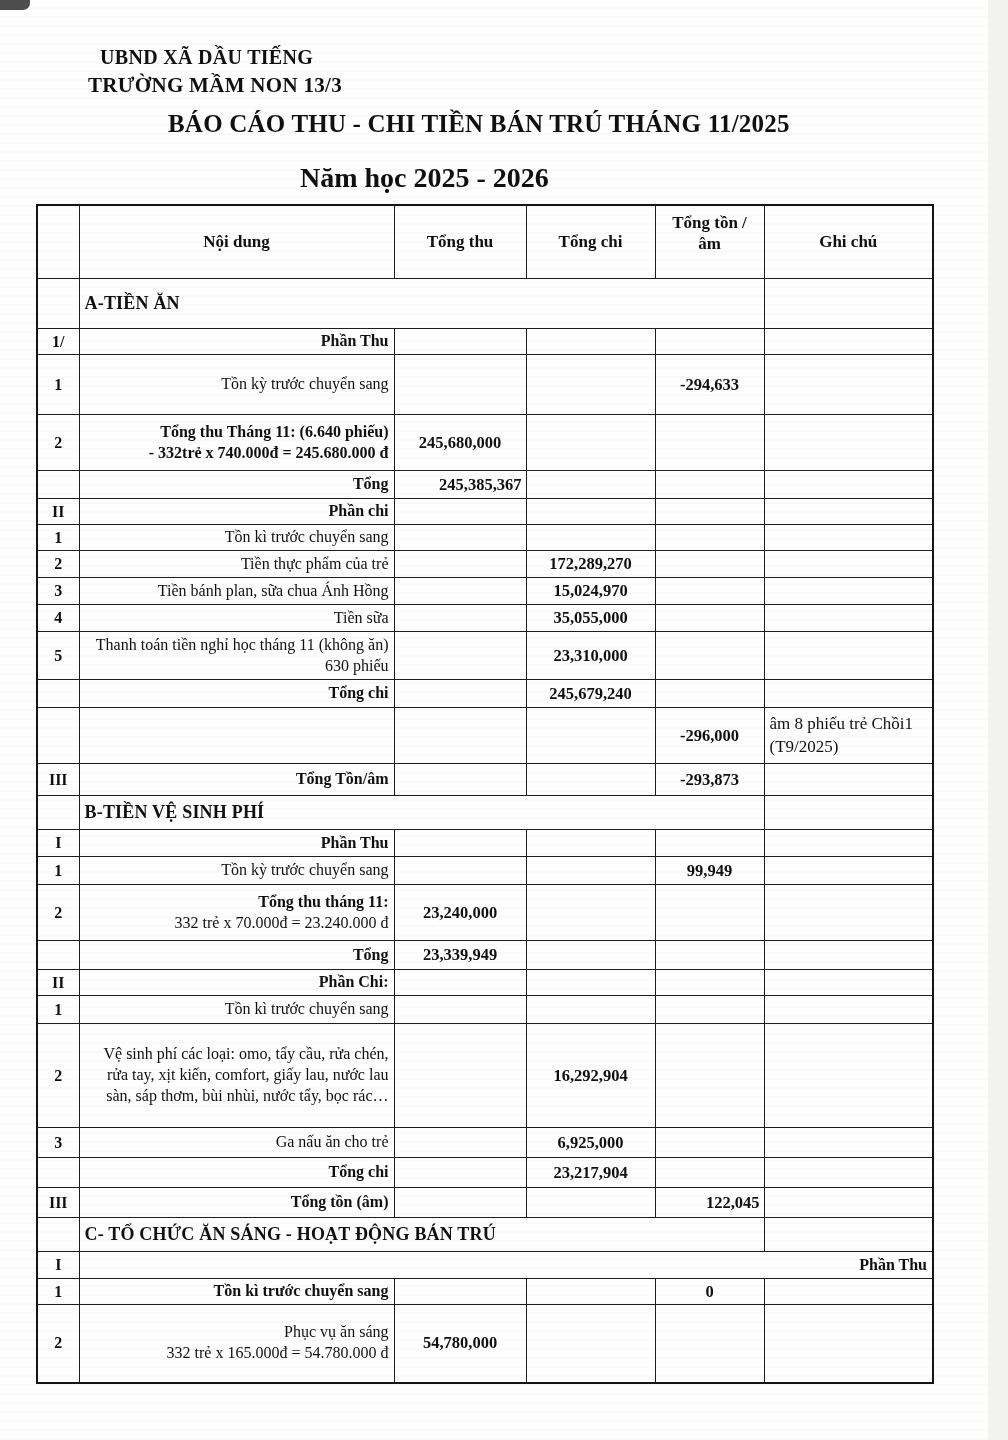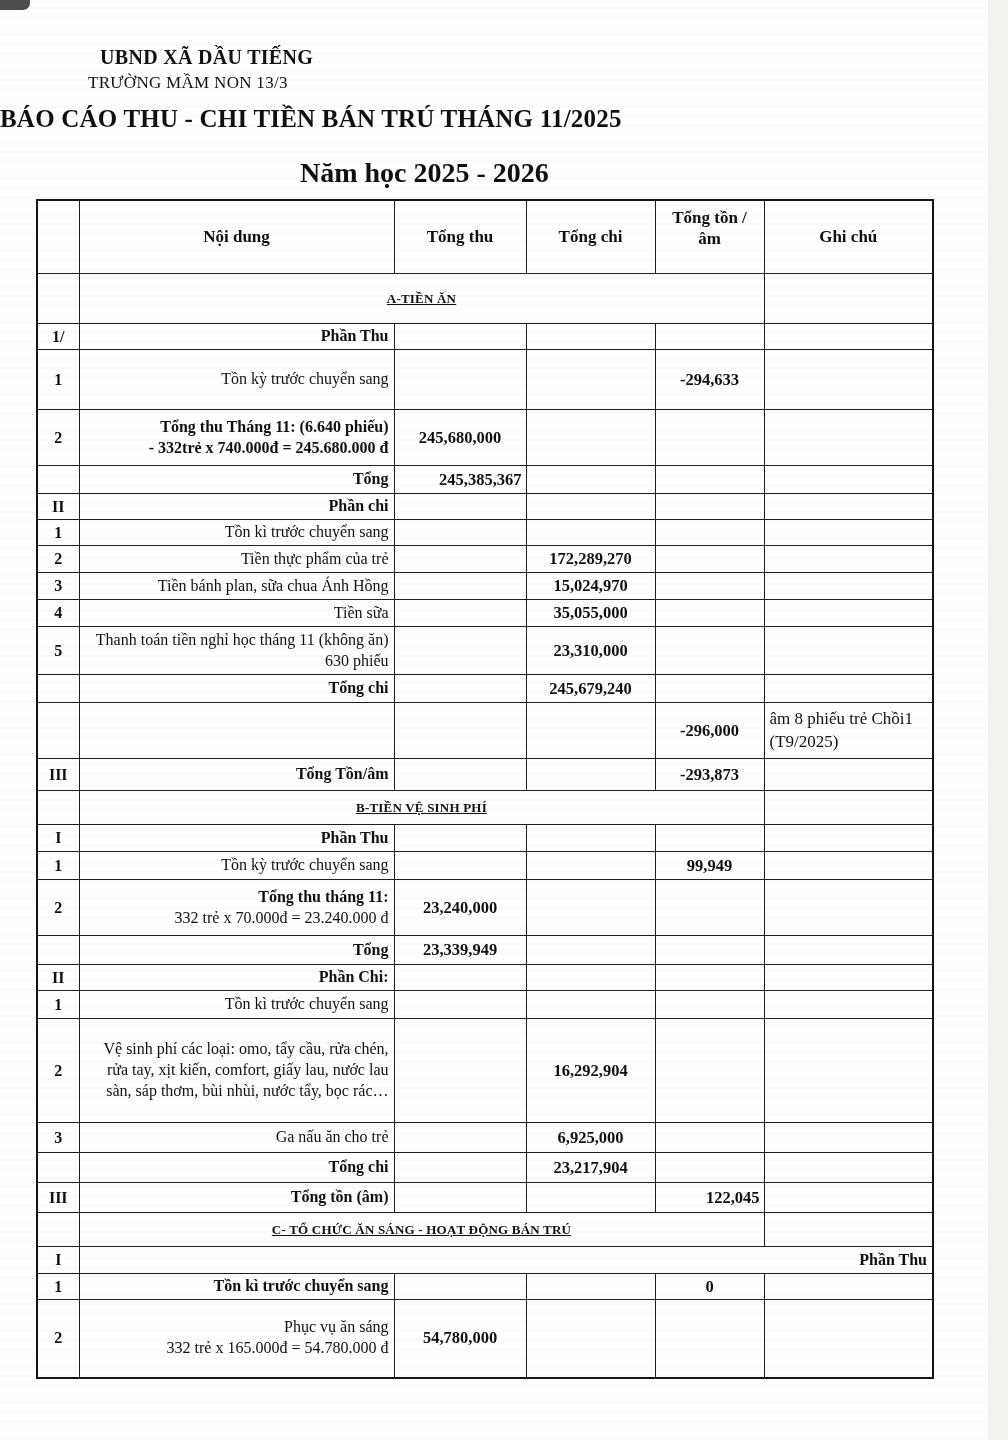--- a/index.html
+++ b/index.html
@@ -18,22 +18,22 @@
     overflow:hidden;
   }
   .corner-tab{
     position:absolute;top:0;left:0;
     width:30px;height:10px;
     background:#4d4d4d;
     border-radius:0 0 7px 0;
   }
   .letterhead{padding-top:46px;}
   .org1{margin-left:100px;font-size:20px;font-weight:bold;letter-spacing:.3px;}
-  .org2{margin-left:88px;margin-top:4px;font-size:17px;font-weight:normal;letter-spacing:.3px;}
-  .title{margin-top:12px;font-size:25px;font-weight:bold;letter-spacing:.2px;}
+  .org2{margin-left:88px;margin-top:4px;font-size:21px;font-weight:bold;letter-spacing:.3px;}
+  .title{margin-left:168px;margin-top:12px;font-size:25px;font-weight:bold;letter-spacing:.2px;}
   .subtitle{margin-left:300px;margin-top:24px;font-size:28px;font-weight:bold;}
 
   table.report{
     margin:10px 0 0 36px;
     width:896px;
     border-collapse:collapse;
     table-layout:fixed;
     border:2.5px solid #141414;
   }
   table.report th, table.report td{
@@ -48,21 +48,21 @@
     height:50px;
   }
   thead th.ton-h{vertical-align:middle;padding-bottom:20px;}
   td.no{font-weight:bold;text-align:center;font-size:16px;padding:2px 1px;}
   td.content{font-size:16px;text-align:right;padding-left:7px;line-height:1.3;}
   td.content .b{font-weight:bold;}
   td.aright{text-align:right;padding-right:10px;}
   td.num{font-weight:bold;text-align:center;font-size:16.5px;}
   td.num.aright{text-align:right;padding-right:4px;}
   td.vbottom{vertical-align:bottom;padding-bottom:5px;}
-  td.section{font-weight:bold;text-align:center;font-size:13px;letter-spacing:.2px;text-decoration:underline;}
+  td.section{font-weight:bold;font-size:18px;letter-spacing:.2px;}
   td.note{font-size:13.5px;font-weight:bold;line-height:1.3;padding-left:6px;}
   td.note.note-lg{font-size:17px;font-weight:normal;}
 </style>
 </head>
 <body>
 
 <div class="page">
   <div class="corner-tab"></div>
 
   <div class="letterhead">

